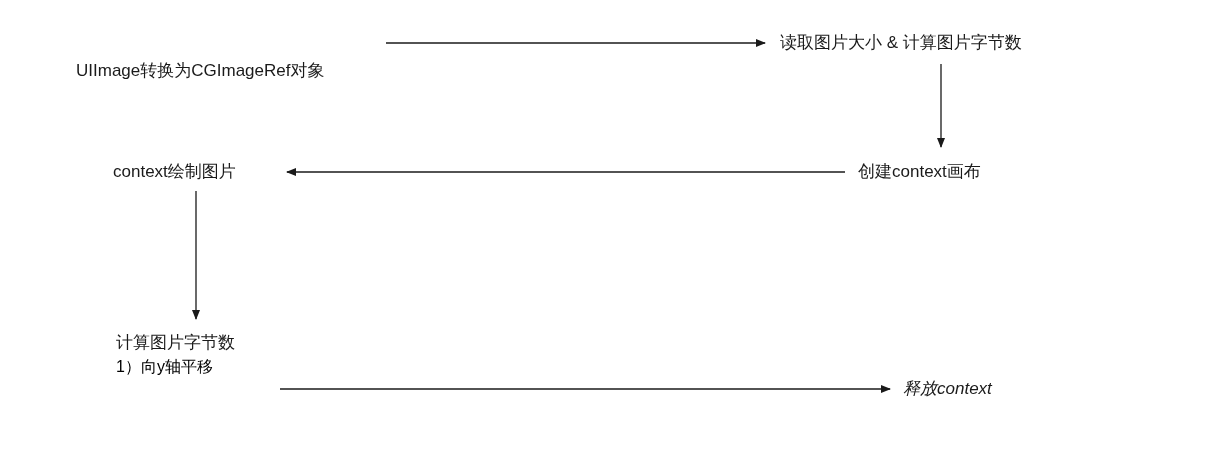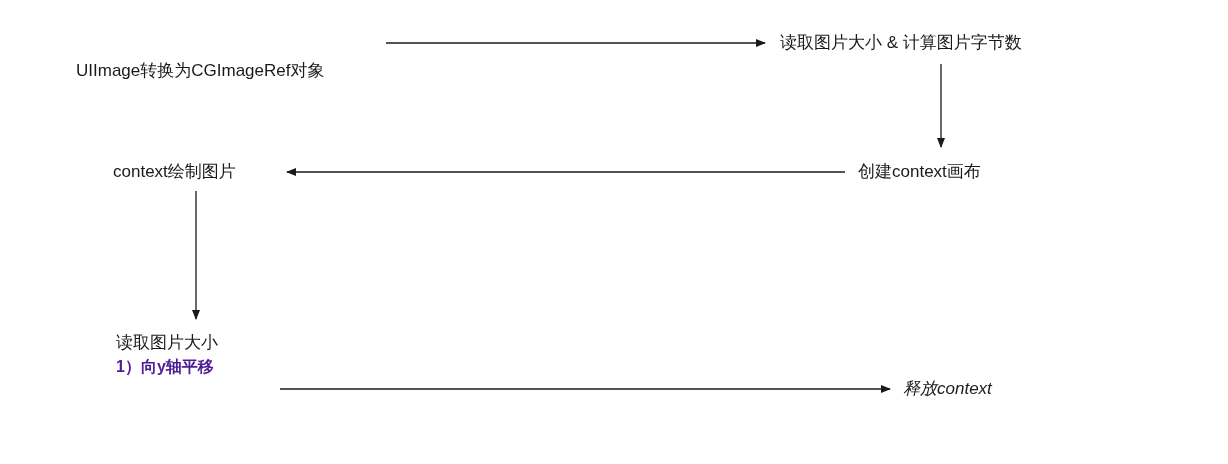--- a/index.html
+++ b/index.html
@@ -1,19 +1,19 @@
 <!DOCTYPE html>
 <html><head>
   <meta charset="utf-8">
   <style>
     html, body { margin: 0; padding: 0; background: #ffffff; }
     body { width: 1228px; height: 464px; position: relative; overflow: hidden;
            font-family: "Liberation Sans", "DejaVu Sans", sans-serif; color: #1a1a1a; }
     .node { position: absolute; font-size: 17px; line-height: 22px; white-space: nowrap; }
-    .sub { color: #4c1d95; font-size: 16px; line-height: 24px; font-weight: bold; }
+    .sub { color: #000000; font-size: 16px; line-height: 24px; }
     svg.edges { position: absolute; left: 0; top: 0; }
   </style>
 </head>
 <body>
 
 <svg class="edges" width="1228" height="464">
   <defs>
     <marker id="ah" markerWidth="10" markerHeight="8" refX="9" refY="4" orient="auto" markerUnits="userSpaceOnUse">
       <path d="M0,0 L10,4 L0,8 Z" fill="#1a1a1a"></path>
     </marker>
@@ -23,16 +23,16 @@
   <line x1="845" y1="172" x2="287" y2="172" stroke="#1a1a1a" stroke-width="1.3" marker-end="url(#ah)"></line>
   <line x1="196" y1="191" x2="196" y2="319" stroke="#1a1a1a" stroke-width="1.3" marker-end="url(#ah)"></line>
   <line x1="280" y1="389" x2="890" y2="389" stroke="#1a1a1a" stroke-width="1.3" marker-end="url(#ah)"></line>
 </svg>
 
 <div class="node" style="left:76px; top:32px;margin-top:28px;">UIImage转换为CGImageRef对象</div>
 <div class="node" style="left:780px; top:32px;text-align:center;">读取图片大小 &amp; 计算图片字节数</div>
 <div class="node" style="left:858px; top:161px;">创建context画布</div>
 <div class="node" style="left:113px; top:161px;">context绘制图片</div>
 <div class="node" style="left:116px; top:331px;">
-  <div style="line-height:24px;">读取图片大小</div>
+  <div style="line-height:24px;">计算图片字节数</div>
   <div class="sub">1）向y轴平移</div>
 </div>
 <div class="node" style="left:903px; top:378px;font-style:italic;">释放context</div>
 
 </body></html>

